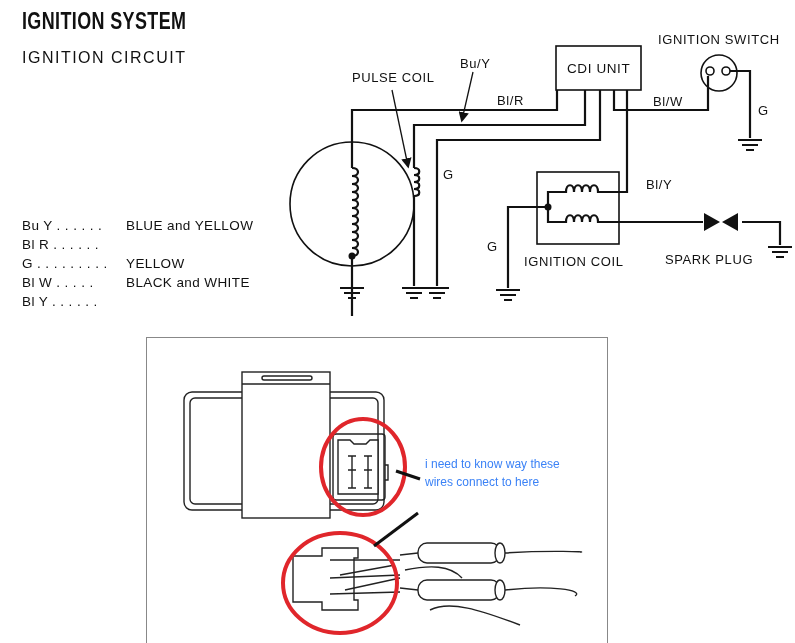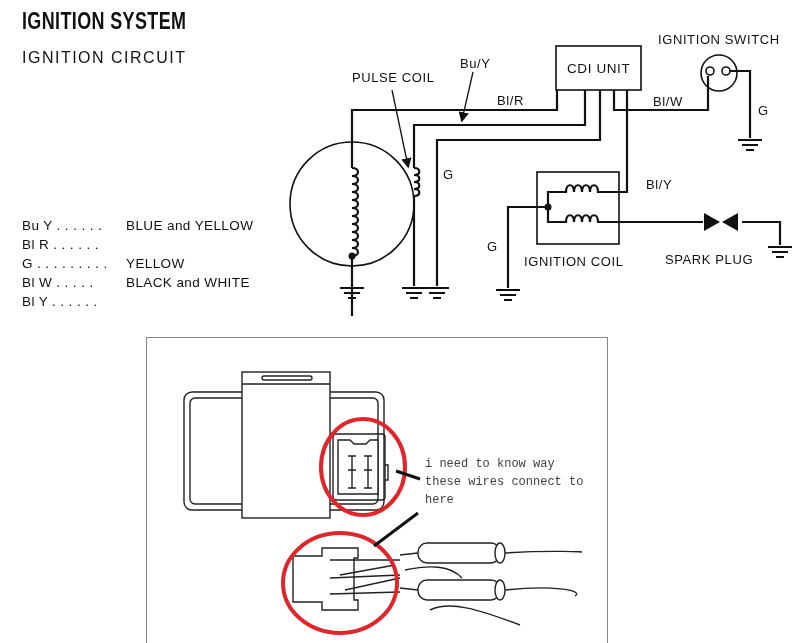--- a/index.html
+++ b/index.html
@@ -6,21 +6,21 @@
   body { width: 795px; height: 643px; position: relative; overflow: hidden; font-family: "Liberation Sans", sans-serif; color: #111; }
   .abs { position: absolute; white-space: nowrap; }
   .title { left: 22px; top: 8px; font-size: 23px; font-weight: bold; letter-spacing: 0.5px; transform: scaleX(0.78); transform-origin: left top; font-family: "Liberation Sans", sans-serif; }
   .subtitle { left: 22px; top: 49px; font-size: 16px; letter-spacing: 1.5px; }
   .legend { left: 22px; top: 216px; font-size: 13.5px; line-height: 19px; letter-spacing: 0.4px; }
   .legend-row { display: flex; }
   .legend-code { width: 104px; }
   .lbl { font-size: 13px; letter-spacing: 0.6px; }
   svg.diagram { position: absolute; left: 0; top: 0; }
   .photo-frame { position: absolute; left: 146px; top: 337px; width: 460px; height: 310px; border: 1px solid #888; border-bottom: none; }
-  .note { left: 425px; top: 455px; font-size: 13.5px; line-height: 18px; white-space: normal; width: 160px; color: #404040; font-family: Liberation Mono, monospace; font-size: 12px; }
+  .note { left: 425px; top: 455px; font-size: 13.5px; line-height: 18px; white-space: normal; width: 160px; color: #3b82f6; font-family: Liberation Sans, sans-serif; font-size: 12px; }
 </style>
 </head>
 <body>
 
 <div class="abs title">IGNITION SYSTEM</div>
 <div class="abs subtitle">IGNITION CIRCUIT</div>
 
 <div class="abs legend">
   <div class="legend-row">
       <span class="legend-code">Bu Y . . . . . .</span>

